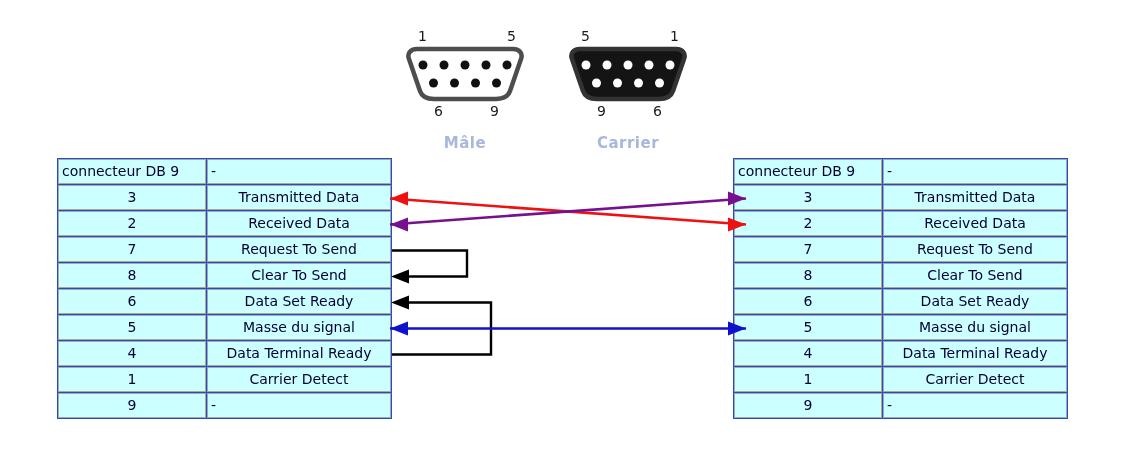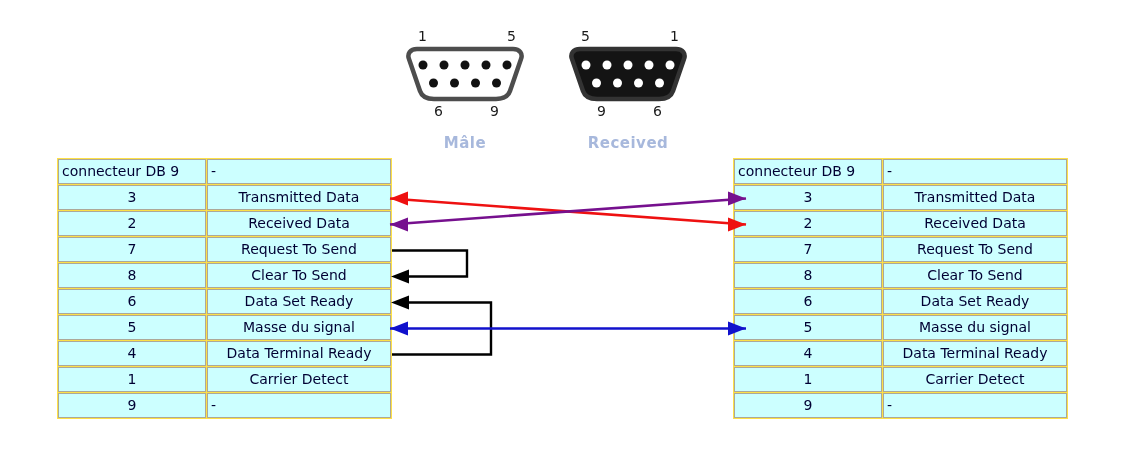--- a/index.html
+++ b/index.html
@@ -27,21 +27,21 @@
   }
   #male-connector { left: 405px; }
   #female-connector { left: 568px; }
 
   
   table.pinout {
     position: absolute;
     width: 335px;
     border-collapse: separate;
     border-spacing: 1px;
-    background: #fde047;
+    background: #1d4ed8;
     table-layout: fixed;
   }
   table.pinout-left  { left: 57px;  top: 158px; }
   table.pinout-right { left: 733px; top: 158px; }
   table.pinout td {
     border: 1px solid #aca899;
     background: #ccffff;
     color: #000033;
     font-size: 14px;
     height: 23px;
@@ -105,21 +105,21 @@
         <circle cx="102" cy="20" r="4.5" fill="#ffffff"></circle>
         <circle cx="28.5" cy="38" r="4.5" fill="#ffffff"></circle>
         <circle cx="49.5" cy="38" r="4.5" fill="#ffffff"></circle>
         <circle cx="70.5" cy="38" r="4.5" fill="#ffffff"></circle>
         <circle cx="91.5" cy="38" r="4.5" fill="#ffffff"></circle>
       </svg>
     <div class="numrow bottom">
       <span class="nl">9</span>
       <span class="nr">6</span>
     </div>
-    <div class="clabel" style="color: rgb(167, 184, 220);">Received</div>
+    <div class="clabel" style="color: rgb(167, 184, 220);">Carrier</div>
   </div>
 
   <table class="pinout pinout-left">
     <thead>
       <tr>
         <td class="pin-col left-al" style="color: rgb(0, 0, 51);">connecteur DB 9</td>
         <td class="left-al" style="color: rgb(0, 0, 51);">-</td>
       </tr>
     </thead>
     <tbody id="left-tbody">

